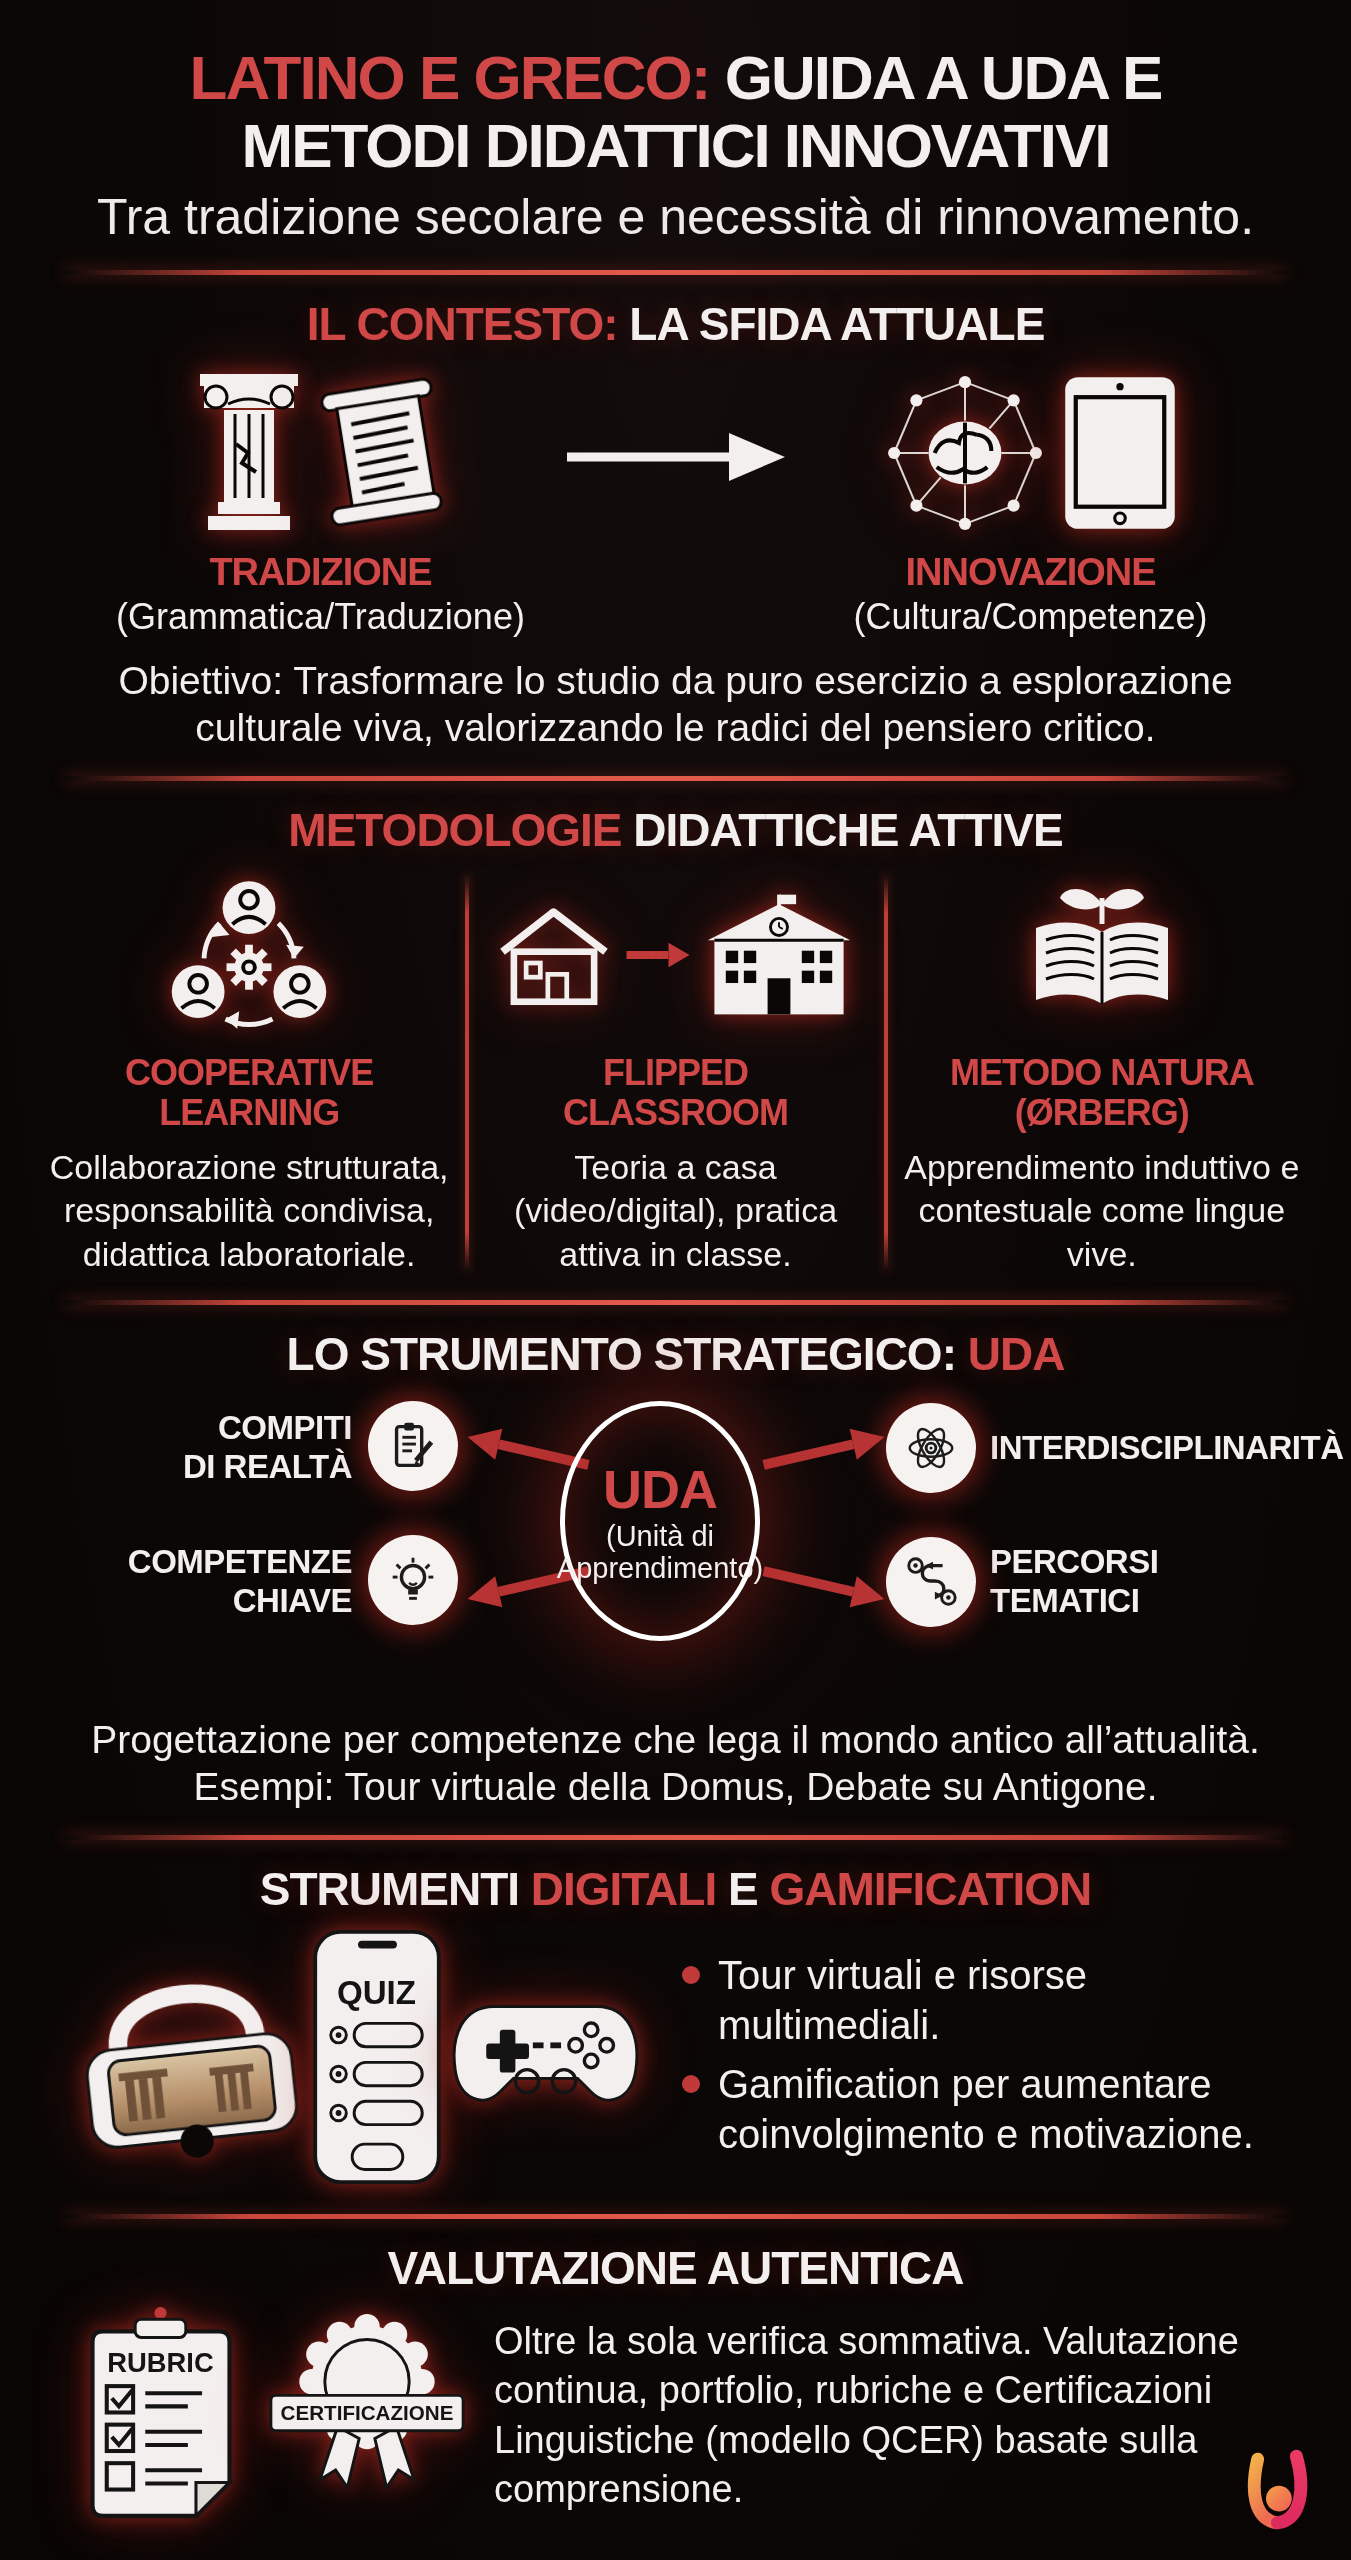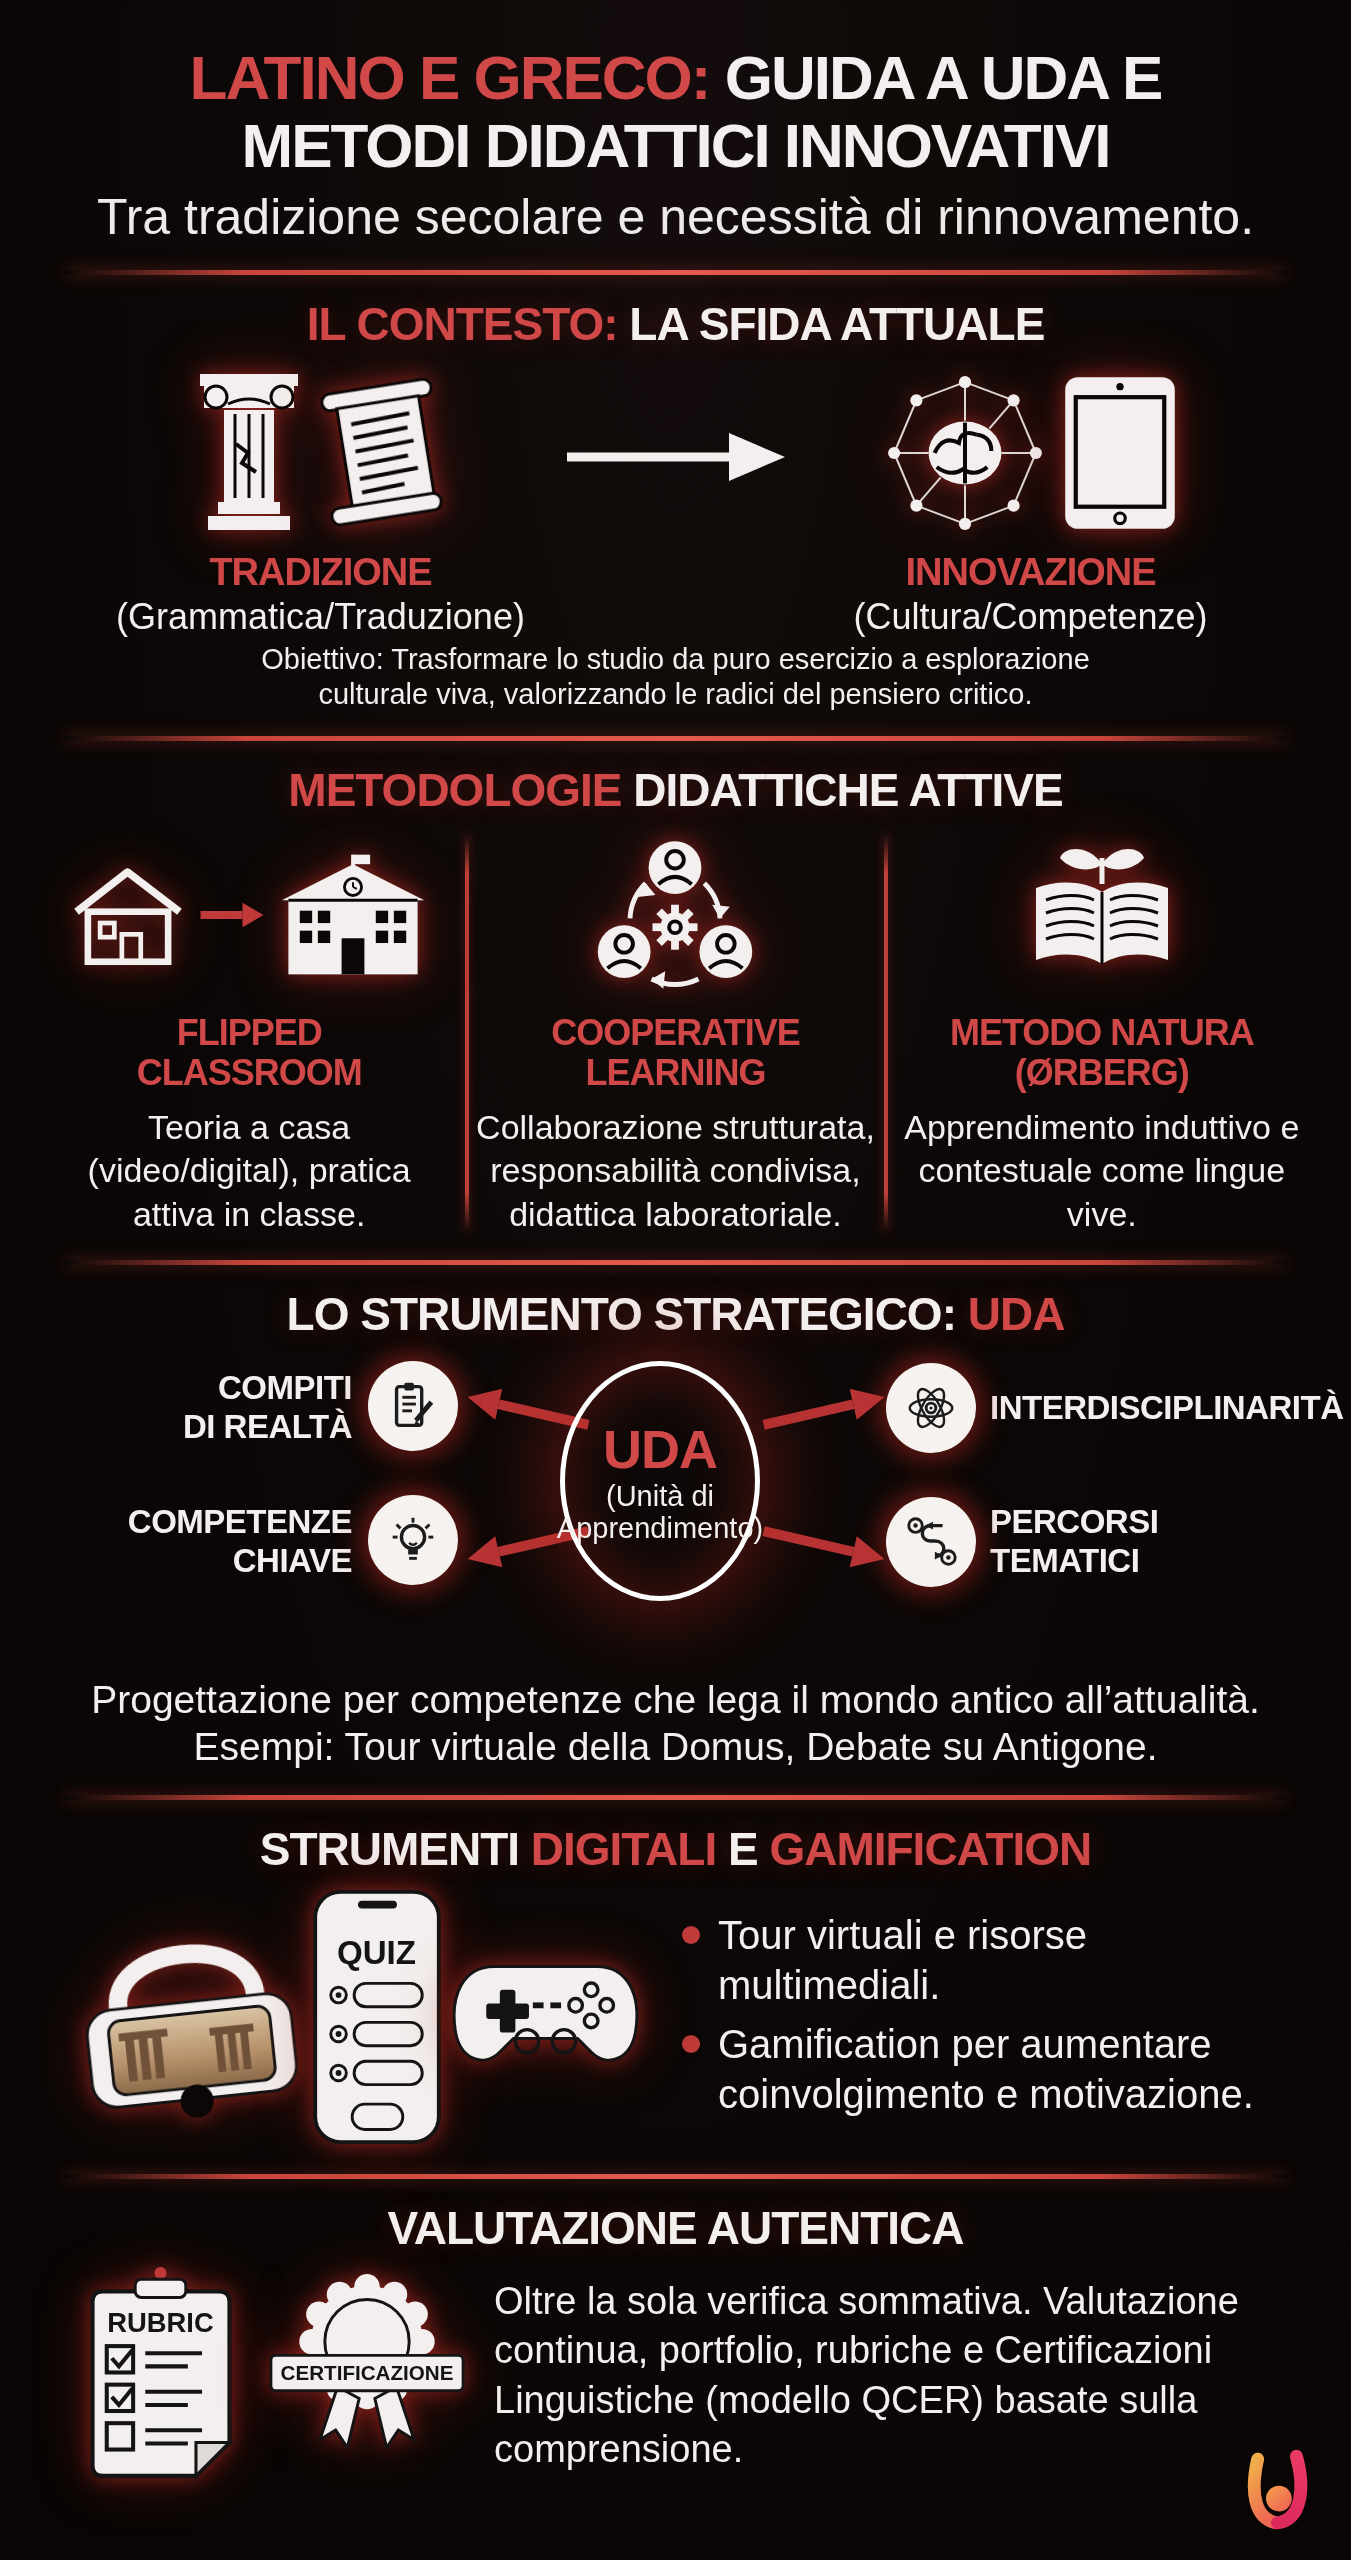--- a/index.html
+++ b/index.html
@@ -26,21 +26,21 @@
 
   .ic { filter: drop-shadow(0 0 10px rgba(205,50,38,.55)) drop-shadow(0 0 26px rgba(160,32,26,.38)); }
 
   
   .ctx-row { margin-top:14px; display:flex; justify-content:center; align-items:flex-start; }
   .ctx-col { width:480px; text-align:center; }
   .ctx-icons { height:180px; display:flex; justify-content:center; align-items:center; gap:16px; }
   .ctx-label { margin-top:6px; font-size:38px; font-weight:700; letter-spacing:-1px; }
   .ctx-sub { margin-top:2px; font-size:36px; }
   .ctx-arrow { width:230px; margin-top:62px; display:flex; justify-content:center; }
-  .objective { margin-top:4px; font-size:29px; line-height:1.2; text-align:center; }
+  .objective { margin-top:20px; font-size:39px; line-height:1.2; text-align:center; }
 
   
   .grid-wrap { position:relative; margin:14px 48px 0 48px; }
   .grid { display:grid; grid-template-columns:1fr 1fr 1fr; column-gap:24px; }
   .vdiv { position:absolute; top:2px; bottom:4px; width:4px; border-radius:2px;
     background: linear-gradient(180deg, rgba(140,30,24,0) 0%, #bf4038 10%, #bf4038 90%, rgba(140,30,24,0) 100%);
     box-shadow: 0 0 10px rgba(200,60,48,.4); }
   .vdiv.v1 { left:calc(33.4% - 2px); } .vdiv.v2 { left:calc(66.8% - 2px); }
   .mcol { text-align:center; }
   .mcol-icons { height:172px; display:flex; justify-content:center; align-items:center; gap:10px; }
@@ -206,20 +206,63 @@
 
   <div class="h2"><span class="red">METODOLOGIE</span><span> DIDATTICHE ATTIVE</span></div>
 
   <div class="grid-wrap">
     <div class="vdiv v1"></div>
     <div class="vdiv v2"></div>
     <div class="grid">
       <div class="mcol">
         <div class="mcol-icons">
           <span class="ic">
+            <svg width="176" height="162" viewBox="0 0 180 165">
+              <g>
+                <circle cx="90" cy="34" r="27" fill="#f3efee"></circle>
+                <circle cx="90" cy="26" r="9" fill="none" stroke="#0b0706" stroke-width="4"></circle>
+                <path d="M73,51 q17,-15 34,0" fill="none" stroke="#0b0706" stroke-width="4"></path>
+                <circle cx="38" cy="120" r="27" fill="#f3efee"></circle>
+                <circle cx="38" cy="112" r="9" fill="none" stroke="#0b0706" stroke-width="4"></circle>
+                <path d="M21,137 q17,-15 34,0" fill="none" stroke="#0b0706" stroke-width="4"></path>
+                <circle cx="142" cy="120" r="27" fill="#f3efee"></circle>
+                <circle cx="142" cy="112" r="9" fill="none" stroke="#0b0706" stroke-width="4"></circle>
+                <path d="M125,137 q17,-15 34,0" fill="none" stroke="#0b0706" stroke-width="4"></path>
+              </g>
+              <g>
+                <rect x="86" y="72" width="8" height="46" fill="#f3efee" transform="rotate(0,90,95)"></rect>
+                <rect x="86" y="72" width="8" height="46" fill="#f3efee" transform="rotate(45,90,95)"></rect>
+                <rect x="86" y="72" width="8" height="46" fill="#f3efee" transform="rotate(90,90,95)"></rect>
+                <rect x="86" y="72" width="8" height="46" fill="#f3efee" transform="rotate(135,90,95)"></rect>
+                <circle cx="90" cy="95" r="15" fill="#f3efee"></circle>
+                <circle cx="90" cy="95" r="6" fill="none" stroke="#0b0706" stroke-width="4"></circle>
+              </g>
+              <g stroke="#f3efee" stroke-width="5" fill="none">
+                <path d="M120,50 A54,54 0 0 1 136,86"></path>
+                <path d="M60,50 A54,54 0 0 0 44,86"></path>
+                <path d="M114,148 A54,54 0 0 1 66,148"></path>
+              </g>
+              <g fill="#f3efee">
+                <polygon points="136,86 128,72 146,74"></polygon>
+                <polygon points="60,50 52,64 70,62"></polygon>
+                <polygon points="66,148 80,140 78,158"></polygon>
+              </g>
+            </svg>
+          </span>
+        </div>
+        <div class="mcol-title red">
+          <div>COOPERATIVE</div>
+          <div>LEARNING</div>
+        </div>
+        <div class="mcol-body">Collaborazione strutturata, responsabilità condivisa, didattica laboratoriale.</div>
+      </div>
+
+      <div class="mcol">
+        <div class="mcol-icons">
+          <span class="ic">
             <svg width="118" height="112" viewBox="0 0 125 115">
               <path d="M8,54 L62,12 L117,54" fill="none" stroke="#f3efee" stroke-width="8" stroke-linejoin="round"></path>
               <rect x="20" y="54" width="85" height="53" fill="none" stroke="#f3efee" stroke-width="7"></rect>
               <rect x="33" y="66" width="15" height="15" fill="none" stroke="#f3efee" stroke-width="5"></rect>
               <rect x="56" y="78" width="20" height="29" fill="none" stroke="#f3efee" stroke-width="5"></rect>
             </svg>
           </span>
           <span>
             <svg width="70" height="34" viewBox="0 0 80 36">
               <line x1="4" y1="18" x2="52" y2="18" stroke="#c23b3b" stroke-width="9"></line>
@@ -252,63 +295,20 @@
         <div class="mcol-title red">
           <div>FLIPPED</div>
           <div>CLASSROOM</div>
         </div>
         <div class="mcol-body">Teoria a casa (video/digital), pratica attiva in classe.</div>
       </div>
 
       <div class="mcol">
         <div class="mcol-icons">
           <span class="ic">
-            <svg width="176" height="162" viewBox="0 0 180 165">
-              <g>
-                <circle cx="90" cy="34" r="27" fill="#f3efee"></circle>
-                <circle cx="90" cy="26" r="9" fill="none" stroke="#0b0706" stroke-width="4"></circle>
-                <path d="M73,51 q17,-15 34,0" fill="none" stroke="#0b0706" stroke-width="4"></path>
-                <circle cx="38" cy="120" r="27" fill="#f3efee"></circle>
-                <circle cx="38" cy="112" r="9" fill="none" stroke="#0b0706" stroke-width="4"></circle>
-                <path d="M21,137 q17,-15 34,0" fill="none" stroke="#0b0706" stroke-width="4"></path>
-                <circle cx="142" cy="120" r="27" fill="#f3efee"></circle>
-                <circle cx="142" cy="112" r="9" fill="none" stroke="#0b0706" stroke-width="4"></circle>
-                <path d="M125,137 q17,-15 34,0" fill="none" stroke="#0b0706" stroke-width="4"></path>
-              </g>
-              <g>
-                <rect x="86" y="72" width="8" height="46" fill="#f3efee" transform="rotate(0,90,95)"></rect>
-                <rect x="86" y="72" width="8" height="46" fill="#f3efee" transform="rotate(45,90,95)"></rect>
-                <rect x="86" y="72" width="8" height="46" fill="#f3efee" transform="rotate(90,90,95)"></rect>
-                <rect x="86" y="72" width="8" height="46" fill="#f3efee" transform="rotate(135,90,95)"></rect>
-                <circle cx="90" cy="95" r="15" fill="#f3efee"></circle>
-                <circle cx="90" cy="95" r="6" fill="none" stroke="#0b0706" stroke-width="4"></circle>
-              </g>
-              <g stroke="#f3efee" stroke-width="5" fill="none">
-                <path d="M120,50 A54,54 0 0 1 136,86"></path>
-                <path d="M60,50 A54,54 0 0 0 44,86"></path>
-                <path d="M114,148 A54,54 0 0 1 66,148"></path>
-              </g>
-              <g fill="#f3efee">
-                <polygon points="136,86 128,72 146,74"></polygon>
-                <polygon points="60,50 52,64 70,62"></polygon>
-                <polygon points="66,148 80,140 78,158"></polygon>
-              </g>
-            </svg>
-          </span>
-        </div>
-        <div class="mcol-title red">
-          <div>COOPERATIVE</div>
-          <div>LEARNING</div>
-        </div>
-        <div class="mcol-body">Collaborazione strutturata, responsabilità condivisa, didattica laboratoriale.</div>
-      </div>
-
-      <div class="mcol">
-        <div class="mcol-icons">
-          <span class="ic">
             <svg width="160" height="156" viewBox="0 0 160 150">
               <path d="M80,44 V18" stroke="#f3efee" stroke-width="5" fill="none"></path>
               <path d="M80,24 C66,4 42,6 38,18 C50,32 72,32 80,24 Z" fill="#f3efee"></path>
               <path d="M80,24 C94,4 118,6 122,18 C110,32 88,32 80,24 Z" fill="#f3efee"></path>
               <path d="M80,52 C62,40 34,40 14,48 L14,120 C34,112 62,112 80,124 Z" fill="#f3efee"></path>
               <path d="M80,52 C98,40 126,40 146,48 L146,120 C126,112 98,112 80,124 Z" fill="#f3efee"></path>
               <line x1="80" y1="52" x2="80" y2="124" stroke="#0b0706" stroke-width="3"></line>
               <g fill="none" stroke="#0b0706" stroke-width="3">
                 <path d="M24,60 C40,54 60,54 72,60"></path>
                   <path d="M24,73 C40,67 60,67 72,73"></path>

